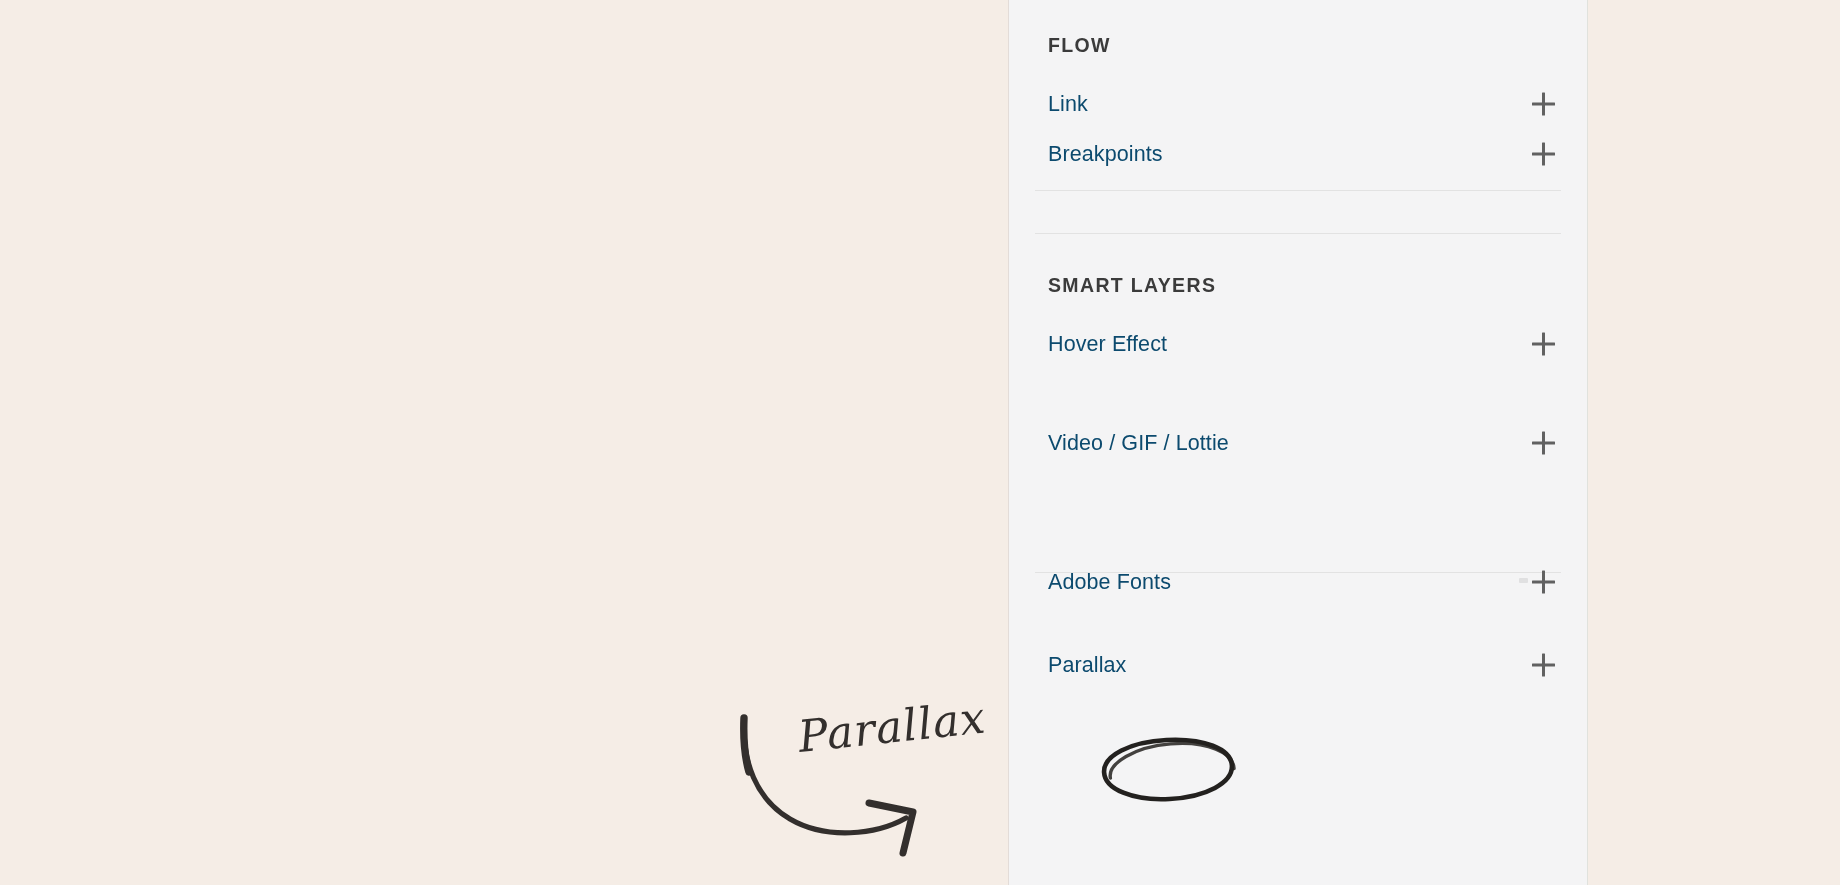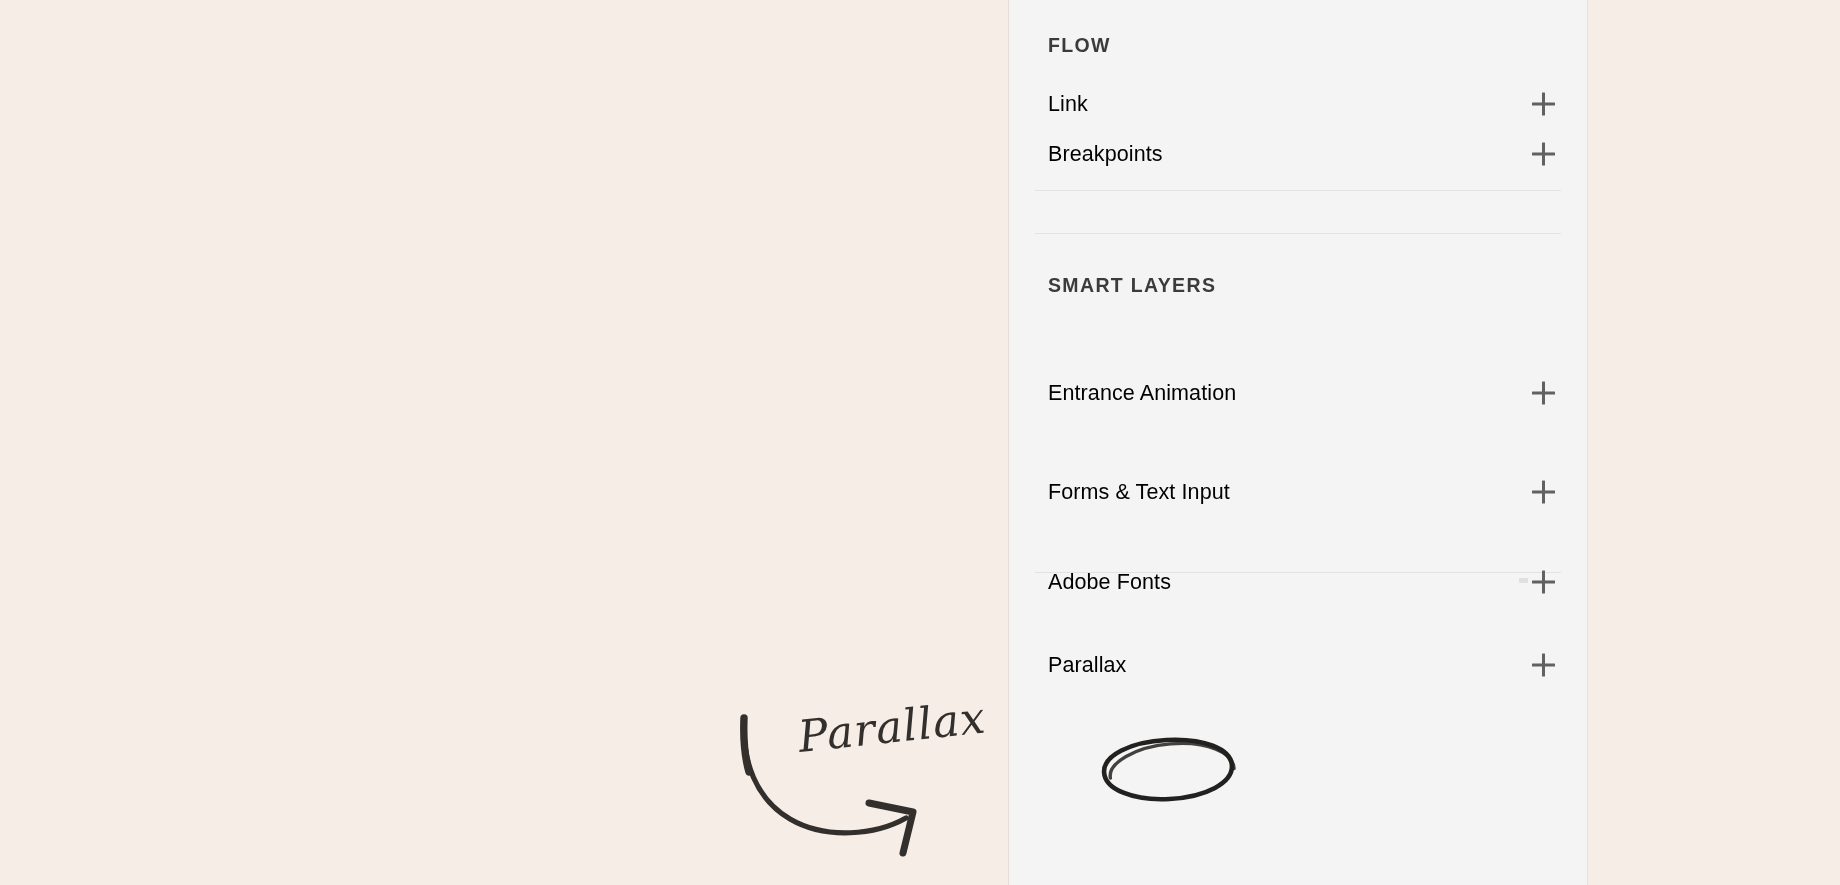--- a/index.html
+++ b/index.html
@@ -54,21 +54,21 @@
     left: 0;
     width: 100%;
     height: 44px;
     box-sizing: border-box;
   }
   .row-label {
     position: absolute;
     left: 39px;
     top: 50%;
     transform: translateY(-50%);
-    color: #000000;
+    color: #0c4a6e;
     font-size: 21.5px;
     font-weight: normal;
     white-space: nowrap;
     letter-spacing: 0.1px;
   }
   .plus-icon {
     position: absolute;
     right: 32px;
     top: 50%;
     transform: translateY(-50%);
@@ -154,31 +154,31 @@
         <span class="plus-icon"></span>
       </div>
 
       <div class="divider" style="top:190px;"></div>
 
 
       <div class="divider" style="top:233px;"></div>
 
       <div class="section-title" style="top:274px;">SMART LAYERS</div>
 
-
-      <div class="row" style="top:371px;">
-        <span class="row-label">Entrance Animation</span>
-        <span class="plus-icon"></span>
-      </div>
-
-
-      <div class="row" style="top:470px;">
-        <span class="row-label">Forms &amp; Text Input</span>
-        <span class="plus-icon"></span>
-      </div>
+      <div class="row" style="top:322px;">
+        <span class="row-label">Hover Effect</span>
+        <span class="plus-icon"></span>
+      </div>
+
+
+      <div class="row" style="top:421px;">
+        <span class="row-label">Video / GIF / Lottie</span>
+        <span class="plus-icon"></span>
+      </div>
+
 
 
       <div class="divider" style="top:572px;"></div>
 
       <div class="row" style="top:560px;">
         <span class="row-label">Adobe Fonts</span>
         <span class="plus-icon"></span>
       </div>
 
       <div class="row" style="top:643px;">

